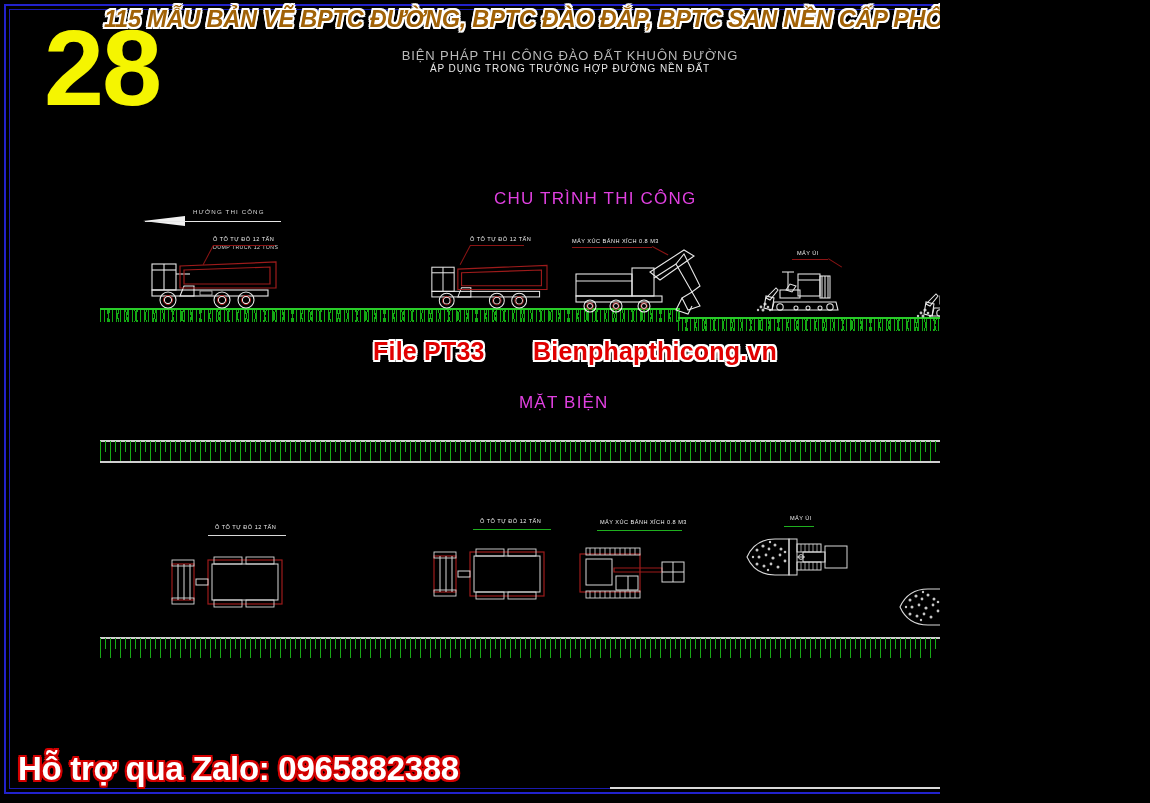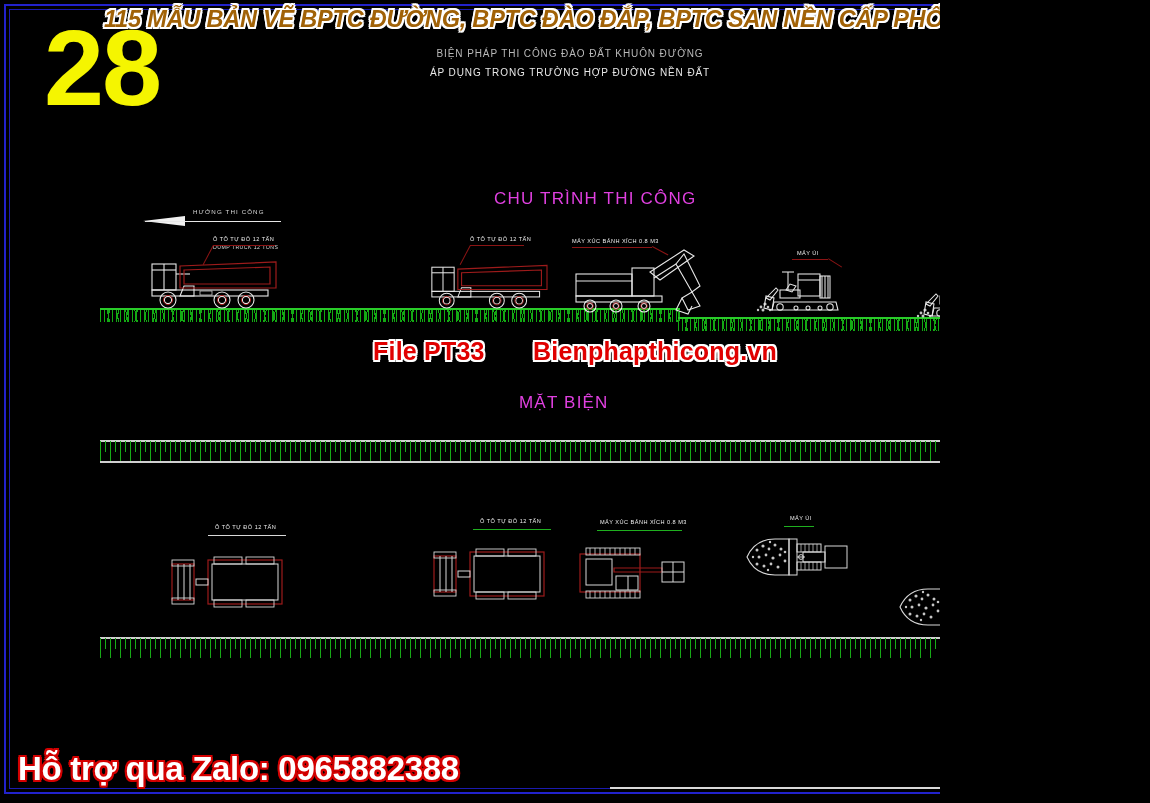--- a/index.html
+++ b/index.html
@@ -66,24 +66,23 @@
 
   
   .subtitle-block {
     position: absolute;
     left: 300px; top: 48px;
     width: 540px;
     text-align: center;
     z-index: 20;
   }
   .subtitle-1 {
-    font-size: 10px;
+    font-size: 13px;
     color: #b9b9b9;
     letter-spacing: 0.9px;
-    margin-bottom: 8px;
   }
   .subtitle-2 {
     font-size: 10px;
     color: #e8e8e8;
     letter-spacing: 0.9px;
   }
 
   
   .sec-head {
     position: absolute;

